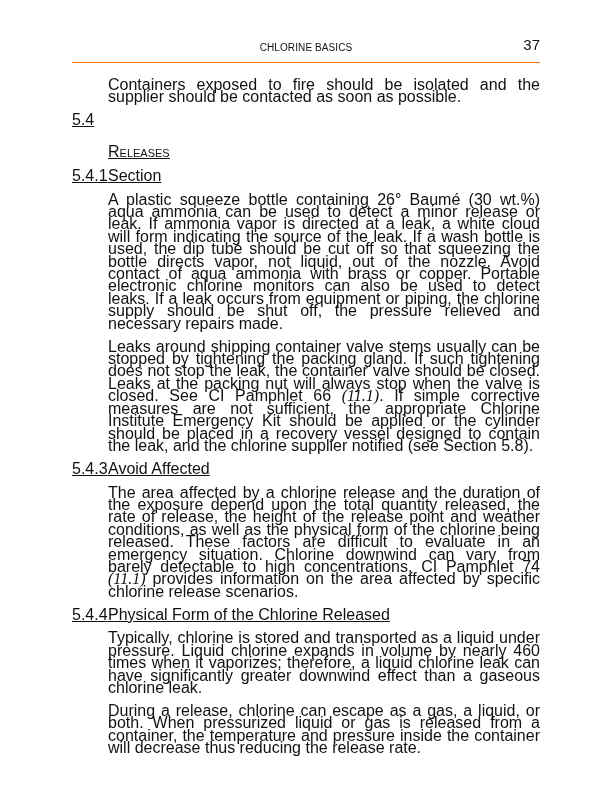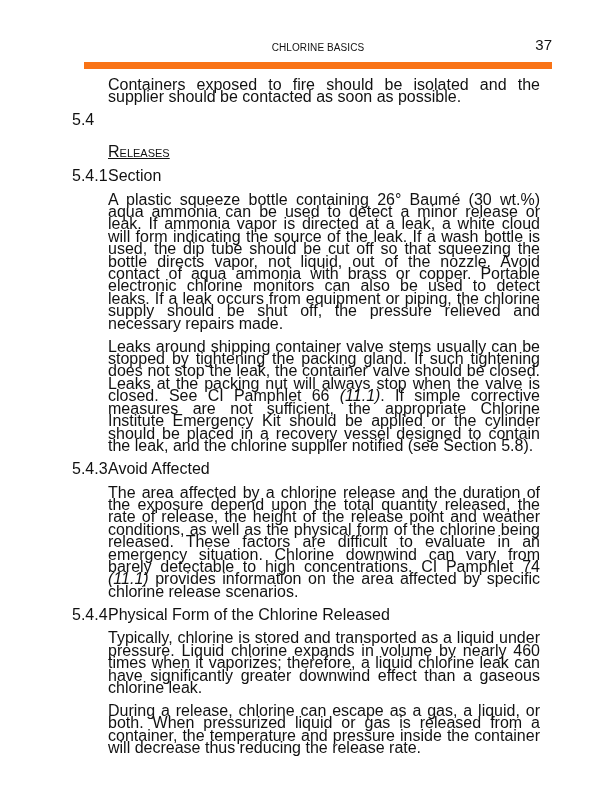--- a/index.html
+++ b/index.html
@@ -10,25 +10,25 @@
     body {
       width: 612px;
       height: 792px;
       position: relative;
       font-family: "Liberation Sans", sans-serif;
       color: #111111;
       overflow: hidden;
     }
     .page-header {
       position: absolute;
-      left: 84px;
+      left: 72px;
       top: 36px;
       width: 468px;
       height: 26px;
-      border-bottom: 7px solid #f97316;
+      border-bottom: 1px solid #f97316;
     }
     .header-title {
       position: absolute;
       left: 0;
       right: 0;
       top: 6px;
       text-align: center;
       font-size: 10px;
       letter-spacing: 0.1px;
     }
@@ -46,32 +46,34 @@
       font-size: 16px;
       line-height: 12.4px;
     }
     .para {
       margin: 0 0 10.6px 36px;
       text-align: justify;
     }
     .heading {
       display: flex;
       margin: 0 0 11.2px 0;
+      text-decoration: underline;
     }
     .heading .num {
       width: 36px;
       flex: 0 0 36px;
     }
     .heading .title-u {
       text-decoration: underline;
       font-variant: small-caps;
       margin-top: 32px;
     }
     .ref {
       font-style: italic;
+      font-family: Liberation Serif, serif;
     }
   </style>
 </head>
 <body>
 
 <div class="page-header">
   <div class="header-title">CHLORINE BASICS</div>
   <div class="header-page">37</div>
 </div>
 

